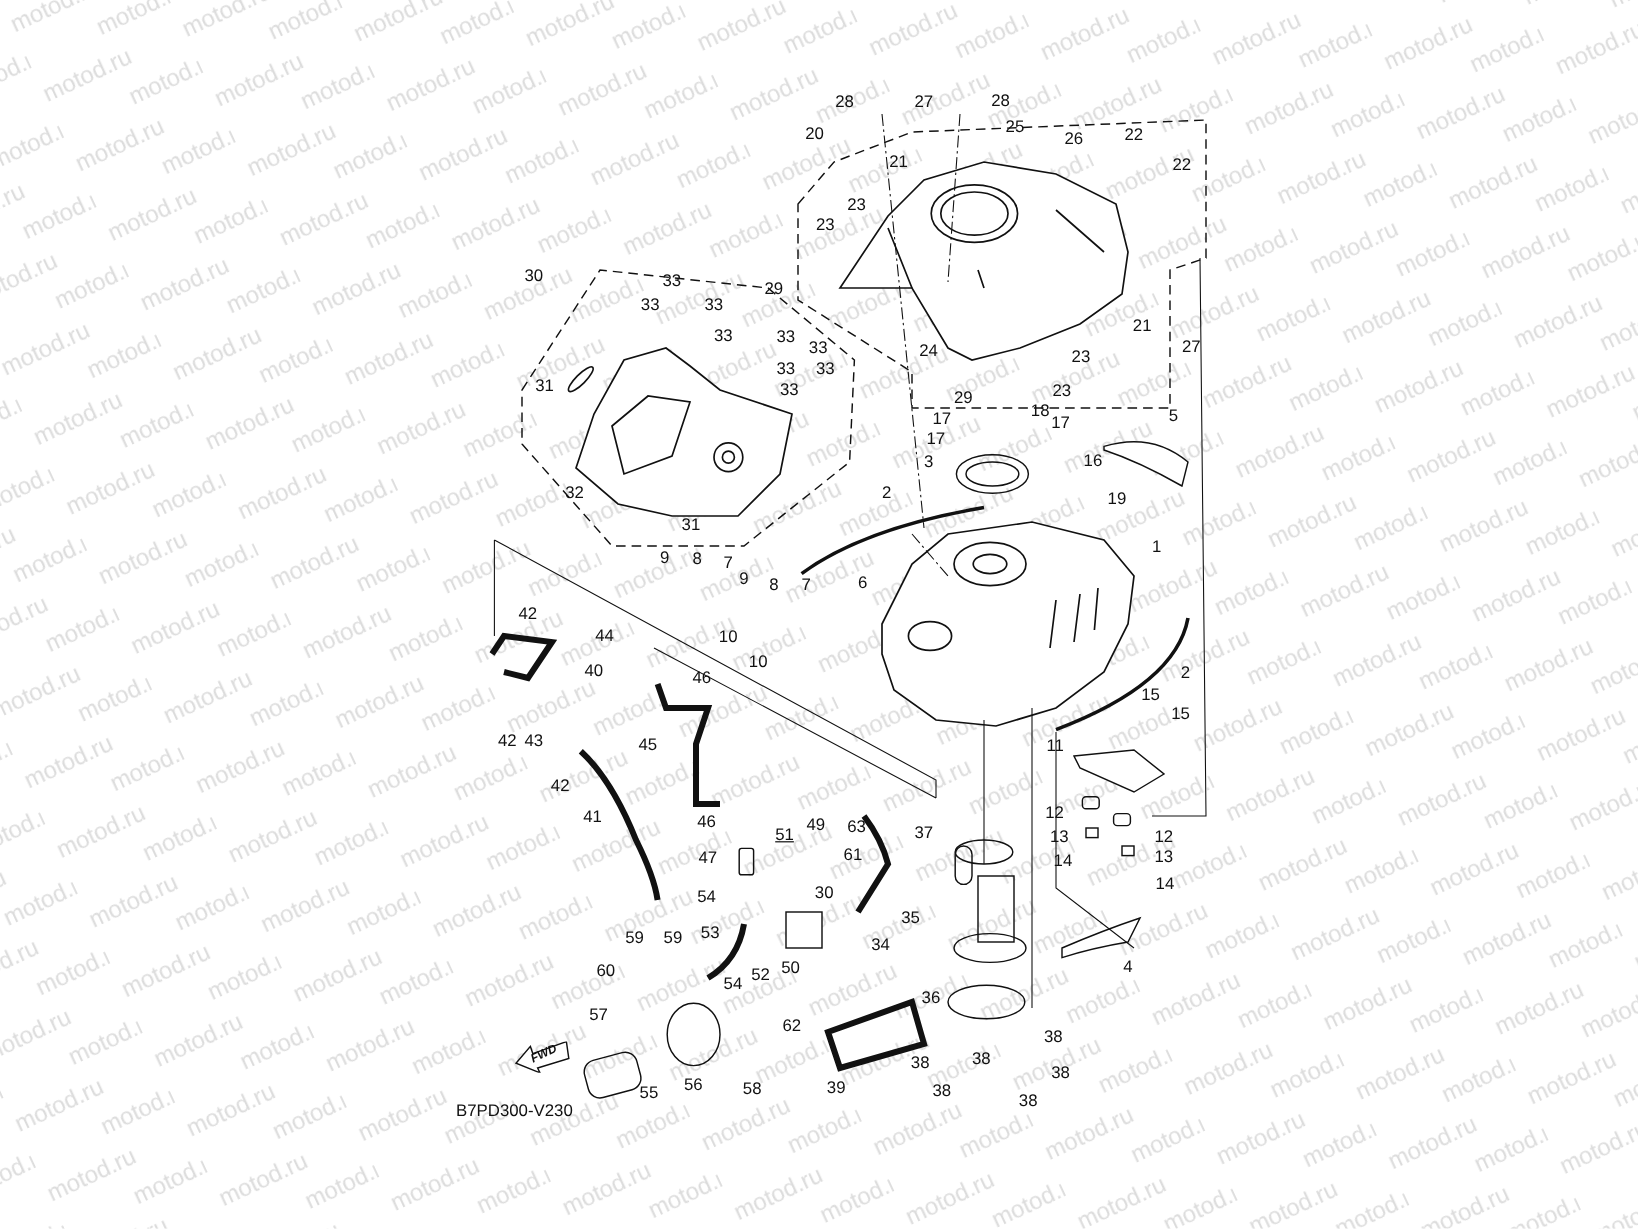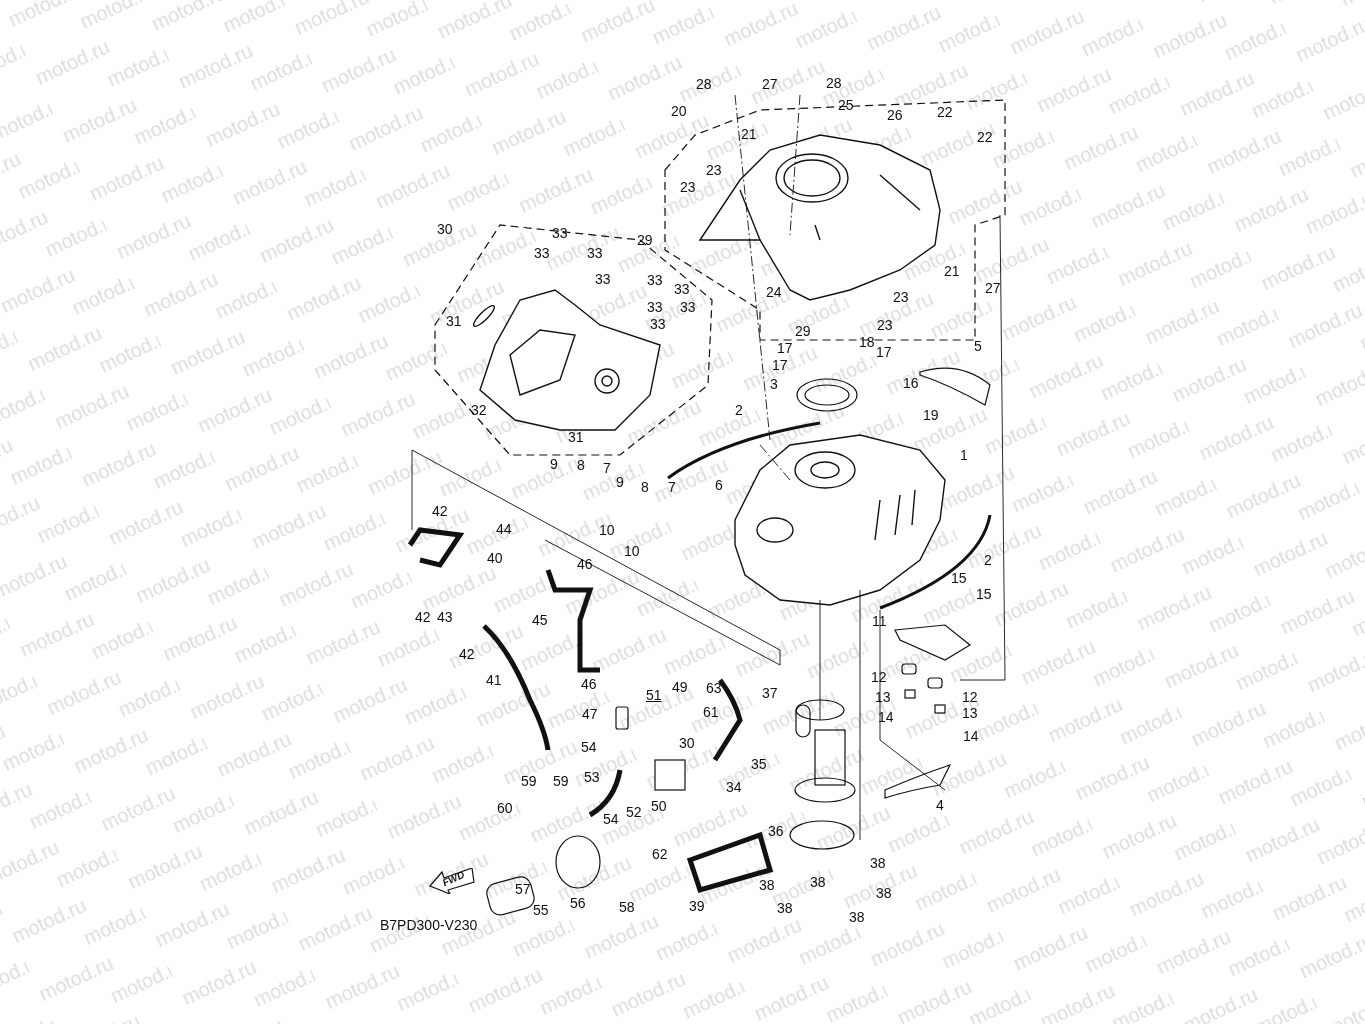--- a/index.html
+++ b/index.html
@@ -187,21 +187,21 @@
     <span class="lbl" style="left: 679px; top: 736px;">30</span>
     <span class="lbl" style="left: 672px; top: 680px;">49</span>
     <span class="lbl" style="left: 651px; top: 799px;">50</span>
     <span class="lbl" style="left: 646px; top: 688px; text-decoration: underline;">51</span>
     <span class="lbl" style="left: 626px; top: 805px;">52</span>
     <span class="lbl" style="left: 584px; top: 770px;">53</span>
     <span class="lbl" style="left: 581px; top: 740px;">54</span>
     <span class="lbl" style="left: 603px; top: 812px;">54</span>
     <span class="lbl" style="left: 533px; top: 903px;">55</span>
     <span class="lbl" style="left: 570px; top: 896px;">56</span>
-    <span class="lbl" style="left: 491px; top: 882px; margin-left: 24px;">57</span>
+    <span class="lbl" style="left: 491px; top: 838px;">57</span>
     <span class="lbl" style="left: 619px; top: 900px;">58</span>
     <span class="lbl" style="left: 521px; top: 774px;">59</span>
     <span class="lbl" style="left: 553px; top: 774px;">59</span>
     <span class="lbl" style="left: 497px; top: 801px;">60</span>
     <span class="lbl" style="left: 703px; top: 705px;">61</span>
     <span class="lbl" style="left: 652px; top: 847px;">62</span>
     <span class="lbl" style="left: 706px; top: 681px;">63</span>
   </div>
 
 <div class="fwd">

